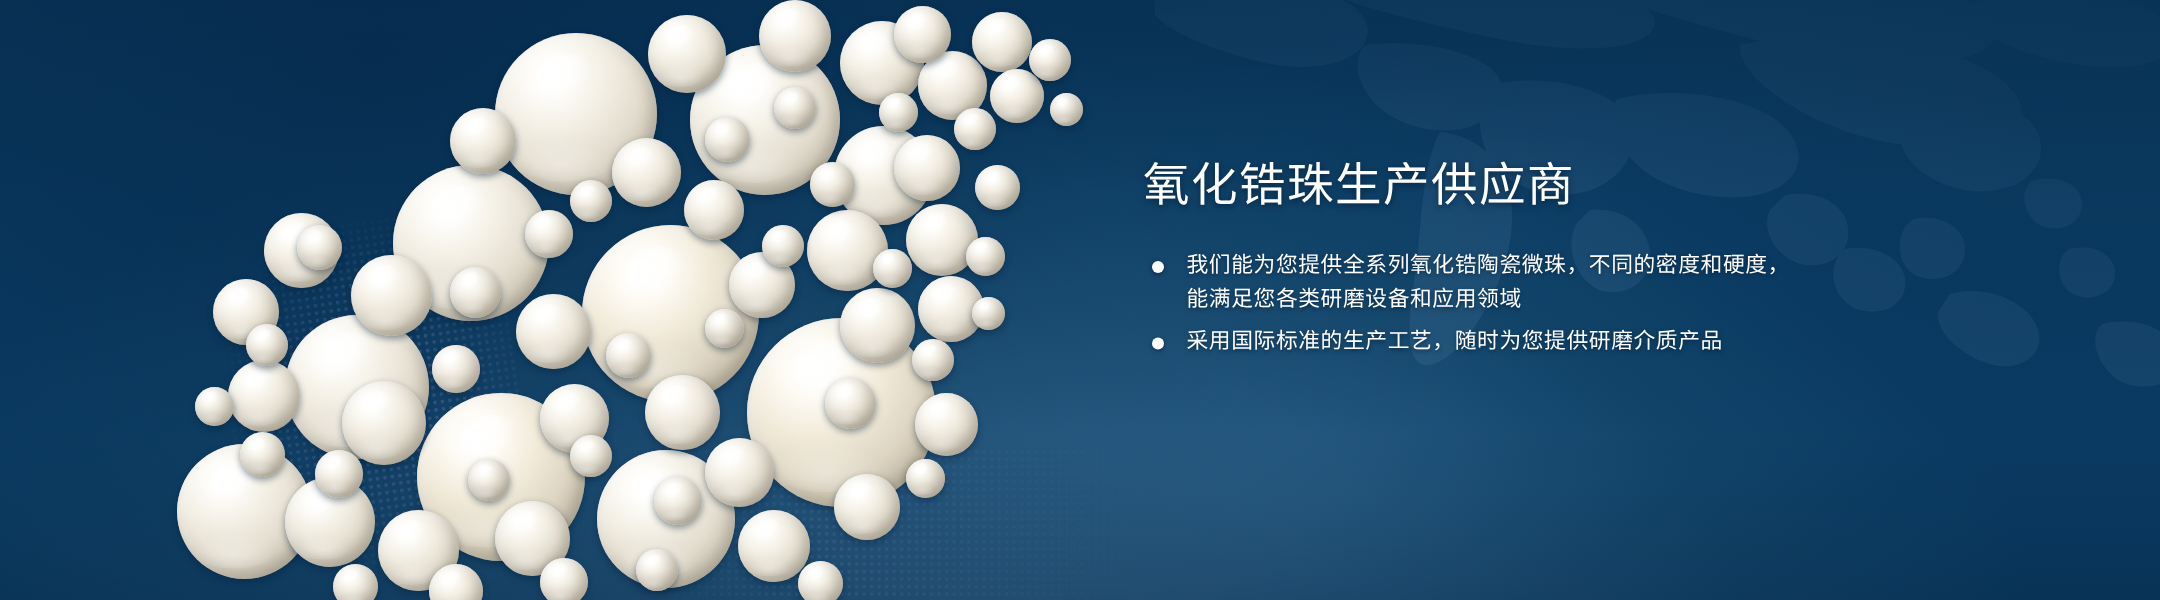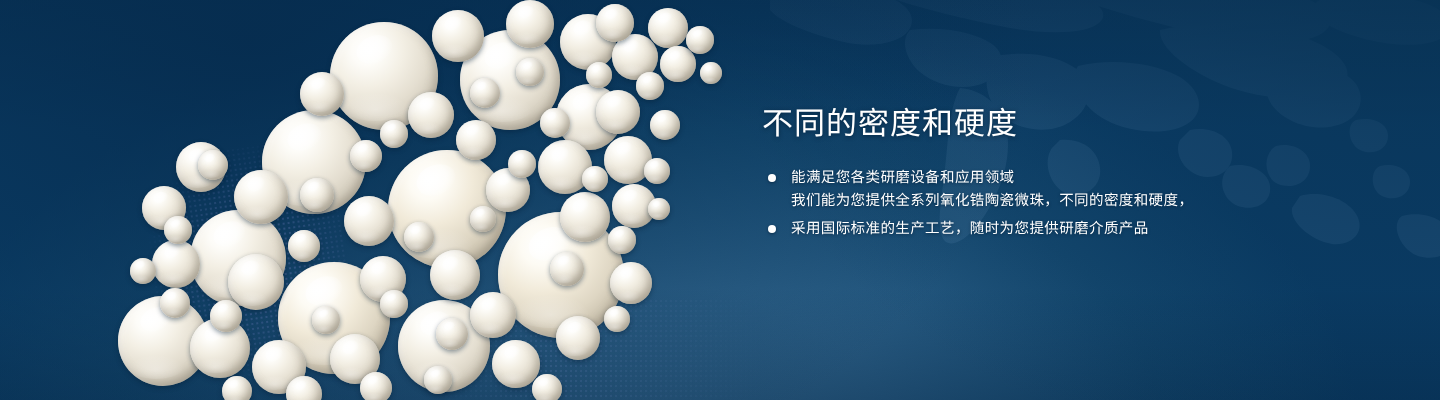--- a/index.html
+++ b/index.html
@@ -228,28 +228,28 @@
     <div class="bead" style="left:424px;top:366px;width:28px;height:28px;"></div>
     <div class="bead" style="left:532px;top:374px;width:30px;height:30px;"></div>
     <div class="bead" style="left:604px;top:306px;width:26px;height:26px;"></div>
     <div class="bead" style="left:648px;top:198px;width:22px;height:22px;"></div>
     <div class="bead" style="left:686px;top:26px;width:28px;height:28px;"></div>
     <div class="bead" style="left:700px;top:62px;width:22px;height:22px;"></div>
   </div>
 
   <div class="copy">
 
-    <h1 class="headline">不同的密度和硬度</h1>
+    <h1 class="headline">氧化锆珠生产供应商</h1>
 
     <ul class="bullets">
 
       <li class="bullet">
         <span class="dot"></span>
+        <span class="bullet-line">我们能为您提供全系列氧化锆陶瓷微珠，不同的密度和硬度，</span>
         <span class="bullet-line">能满足您各类研磨设备和应用领域</span>
-        <span class="bullet-line">我们能为您提供全系列氧化锆陶瓷微珠，不同的密度和硬度，</span>
       </li>
 
 
       <li class="bullet">
         <span class="dot"></span>
         <span class="bullet-line">采用国际标准的生产工艺，随时为您提供研磨介质产品</span>
       </li>
 
     </ul>
   </div>

